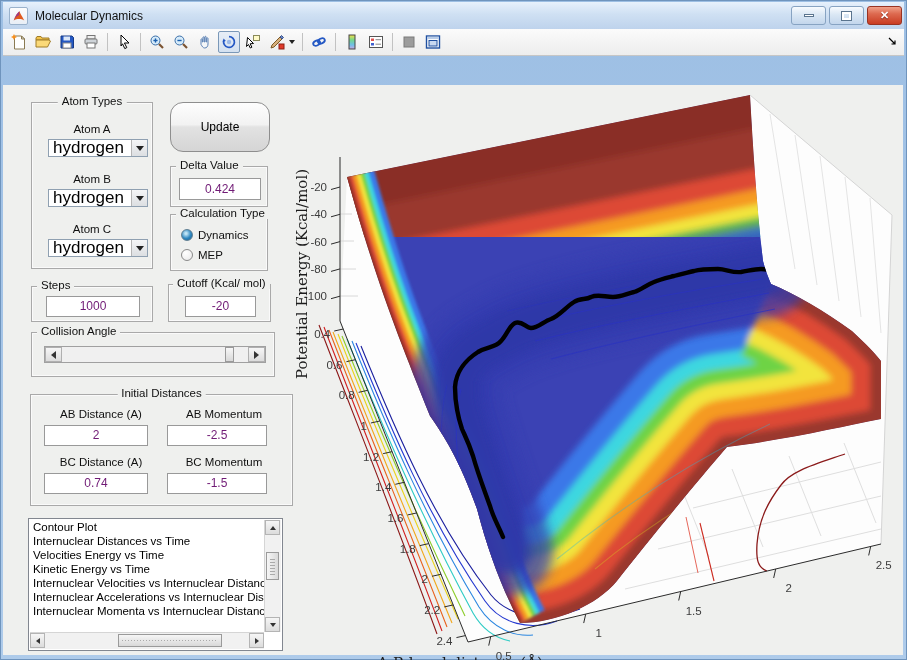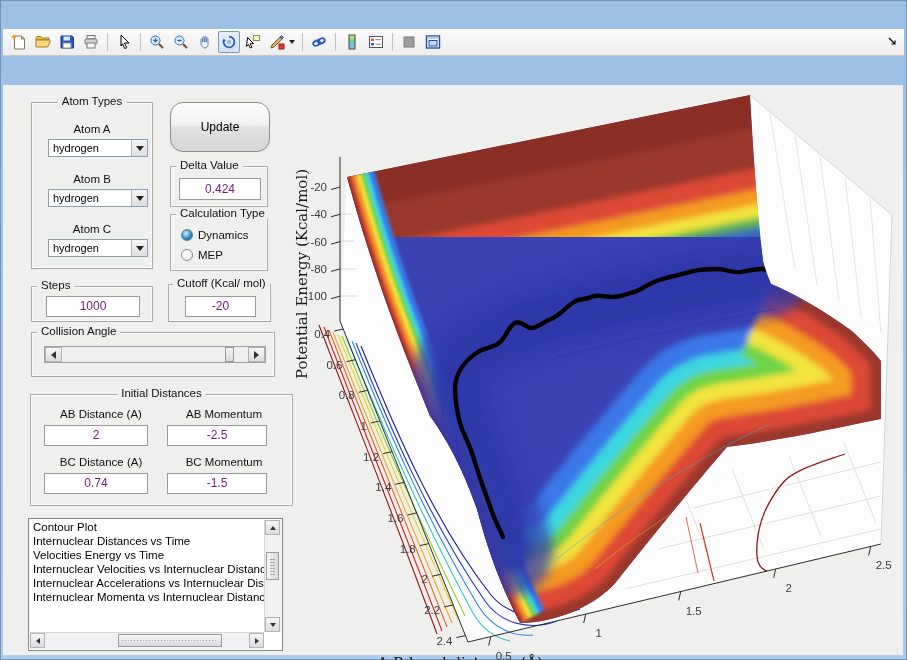--- a/index.html
+++ b/index.html
@@ -21,21 +21,21 @@
   .tbsep{width:1px;height:18px;background:#c2c2c2;margin:0 4px;}
   .dd-arrow{width:0;height:0;border-left:3.5px solid transparent;border-right:3.5px solid transparent;border-top:4px solid #222;margin:0 3px 0 0;}
   .tb-overflow{position:absolute;right:5px;top:5px;}
   .fig{position:absolute;left:3px;top:57px;right:4px;bottom:5px;background:#eff0ee;margin-top:28px;}
   .gb{position:absolute;border:1px solid #a9a9a9;box-shadow:inset 0 0 0 1px #fafafa;}
   .gt{position:absolute;top:-8px;background:#eff0ee;padding:0 4px;font-size:11.5px;color:#101010;white-space:nowrap;}
   .gt.c{left:50%;transform:translateX(-50%);}
   .lbl{position:absolute;font-size:11.5px;color:#101010;text-align:center;white-space:nowrap;}
   .ed{position:absolute;background:#fff;border:1px solid #999;font-size:12px;text-align:center;color:#701a75;}
   .combo{position:absolute;height:18px;background:#fff;border:1px solid #8fa0b1;display:flex;align-items:center;}
-  .combo-val{flex:1;font-size:11px;padding-left:4px;color:#000;}
+  .combo-val{flex:1;font-size:17px;padding-left:4px;color:#000;}
   .combo-btn{width:16px;height:16px;background:linear-gradient(180deg,#f4f5f6,#dcdfe2);border-left:1px solid #b5b5b5;display:flex;align-items:center;justify-content:center;}
   .tri-d{width:0;height:0;border-left:4px solid transparent;border-right:4px solid transparent;border-top:5px solid #222;}
   .btn{position:absolute;border:1px solid #8e8e8e;border-radius:13px;background:linear-gradient(180deg,#fdfdfd 0%,#f2f2f2 45%,#e2e2e2 50%,#d5d5d5 100%);font-size:12px;color:#000;display:flex;align-items:center;justify-content:center;}
   .radio-row{position:absolute;display:flex;align-items:center;gap:5px;}
   .radio{width:12px;height:12px;border-radius:50%;border:1px solid #8a8a8a;background:radial-gradient(circle at 35% 30%,#fff,#e8e8e8);}
   .radio.on{background:radial-gradient(circle at 40% 35%,#bfe4f5 10%,#2e87c0 55%,#145d8c);border-color:#5f7f93;}
   .slider{position:absolute;height:17px;border:1px solid #a0a0a0;background:#f0f0f0;display:flex;}
   .sbtn{width:17px;height:15px;background:linear-gradient(180deg,#f6f6f6,#dcdcdc);border:1px solid #b0b0b0;display:flex;align-items:center;justify-content:center;}
   .s-l{width:0;height:0;border-top:4px solid transparent;border-bottom:4px solid transparent;border-right:5px solid #333;}
   .s-r{width:0;height:0;border-top:4px solid transparent;border-bottom:4px solid transparent;border-left:5px solid #333;}
@@ -59,20 +59,40 @@
   .plot{position:absolute;left:292px;top:4px;width:600px;height:592px;}
   .tk{stroke:#2b2b2b;stroke-width:1;}
   .tickt{font-family:"Liberation Sans",sans-serif;font-size:11.5px;fill:#3c3c3c;}
   .serif{font-family:"DejaVu Serif",serif;font-size:15px;fill:#1c1c1c;}
 </style>
 </head>
 <body>
 
 <div class="win">
 
+  <div class="titlebar">
+    <span class="appico">
+      <svg width="14" height="14" viewBox="0 0 16 16">
+          <path d="M2 13 C5 5 7 4 8.5 2.5 C9.5 6 11.5 8 14 13 C10.5 11 5.5 11 2 13 Z" fill="#e05a1e"></path>
+          <path d="M2 13 C4 9 6 7.5 8 7 L8.5 2.5 C7 4 5 5 2 13Z" fill="#8c2f9e" opacity=".8"></path>
+        </svg>
+    </span>
+    <span class="title">Molecular Dynamics</span>
+    <div class="winbtns">
+      <div class="wbtn">
+          <span class="glyph-min"></span>
+        </div>
+      <div class="wbtn">
+          <span class="glyph-res"></span>
+        </div>
+      <div class="wbtn close">
+          <span class="glyph-x">✕</span>
+        </div>
+    </div>
+  </div>
 
   <div class="toolbar">
     <span class="tbi">
         <svg width="16" height="16" viewBox="0 0 16 16">
           <path d="M3.5 2h7l3 3v10h-10z" fill="#fff" stroke="#8a7a52"></path>
           <path d="M10.5 2l3 3h-3z" fill="#dcdcdc" stroke="#8a7a52"></path>
           <path d="M3 0l1 2 2 1-2 1-1 2-1-2-2-1 2-1z" fill="#f78f1e"></path>
         </svg>
       </span>
     <span class="tbi">
@@ -274,20 +294,21 @@
       <span class="lbl" style="left:133px;top:61px;width:120px;">BC Momentum</span>
       <div class="ed" style="left:13px;top:78px;width:104px;height:21px;line-height:19px;">0.74</div>
       <div class="ed" style="left:136px;top:78px;width:100px;height:21px;line-height:19px;">-1.5</div>
     </div>
 
     <div class="listbox" style="left:25px;top:433px;width:255px;height:133px;">
       <div class="lb-items">
           <div class="lbitem">Contour Plot</div>
           <div class="lbitem">Internuclear Distances vs Time</div>
           <div class="lbitem">Velocities Energy vs Time</div>
+          <div class="lbitem">Kinetic Energy vs Time</div>
           <div class="lbitem">Internuclear Velocities vs Internuclear Distance</div>
           <div class="lbitem">Internuclear Accelerations vs Internuclear Distance</div>
           <div class="lbitem">Internuclear Momenta vs Internuclear Distance</div>
         </div>
       <div class="sbv">
         <span class="sb-btn" style="left:0;top:0;">
             <span class="tri-u"></span>
           </span>
         <span class="thumbv" style="top:32px;height:28px;">
             <span class="gripv"></span>

